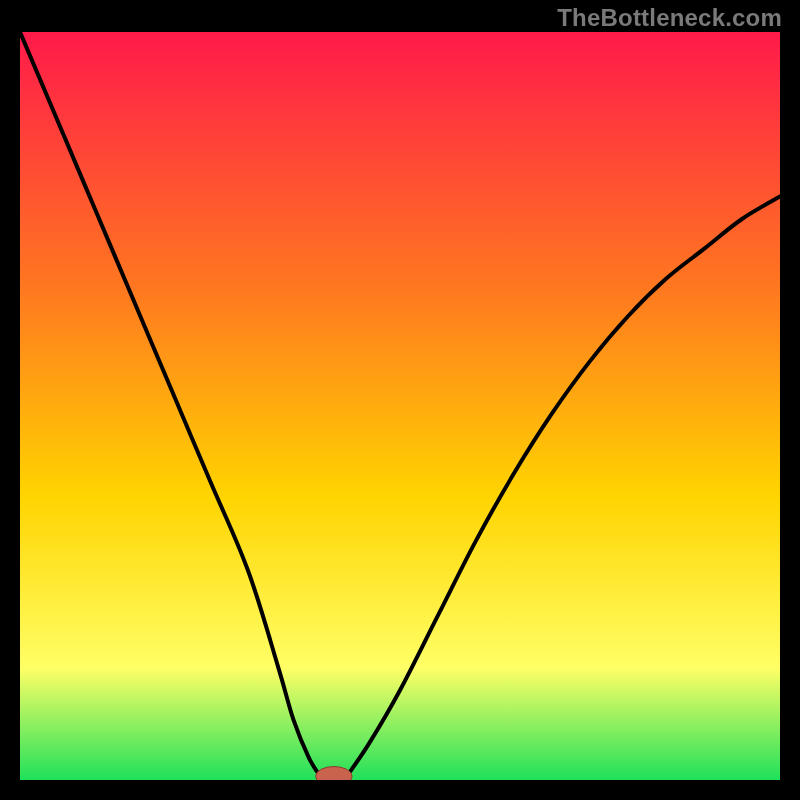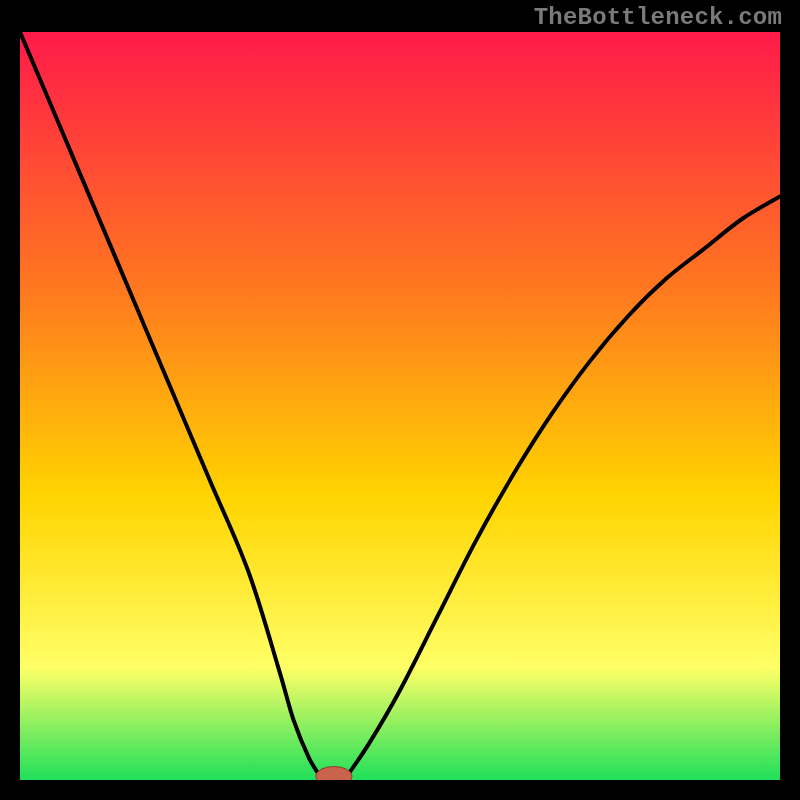--- a/index.html
+++ b/index.html
@@ -7,21 +7,21 @@
   .frame {
     width: 800px;
     height: 800px;
     background: #000;
     position: relative;
   }
   .watermark {
     position: absolute;
     top: 4px;
     right: 18px;
-    font-family: Liberation Mono, monospace;
+    font-family: Liberation Sans, sans-serif;
     font-size: 24px;
     font-weight: bold;
     color: #7a7a7a;
     letter-spacing: 0.2px;
   }
   .plot {
     position: absolute;
     left: 20px;
     top: 32px;
     width: 760px;

